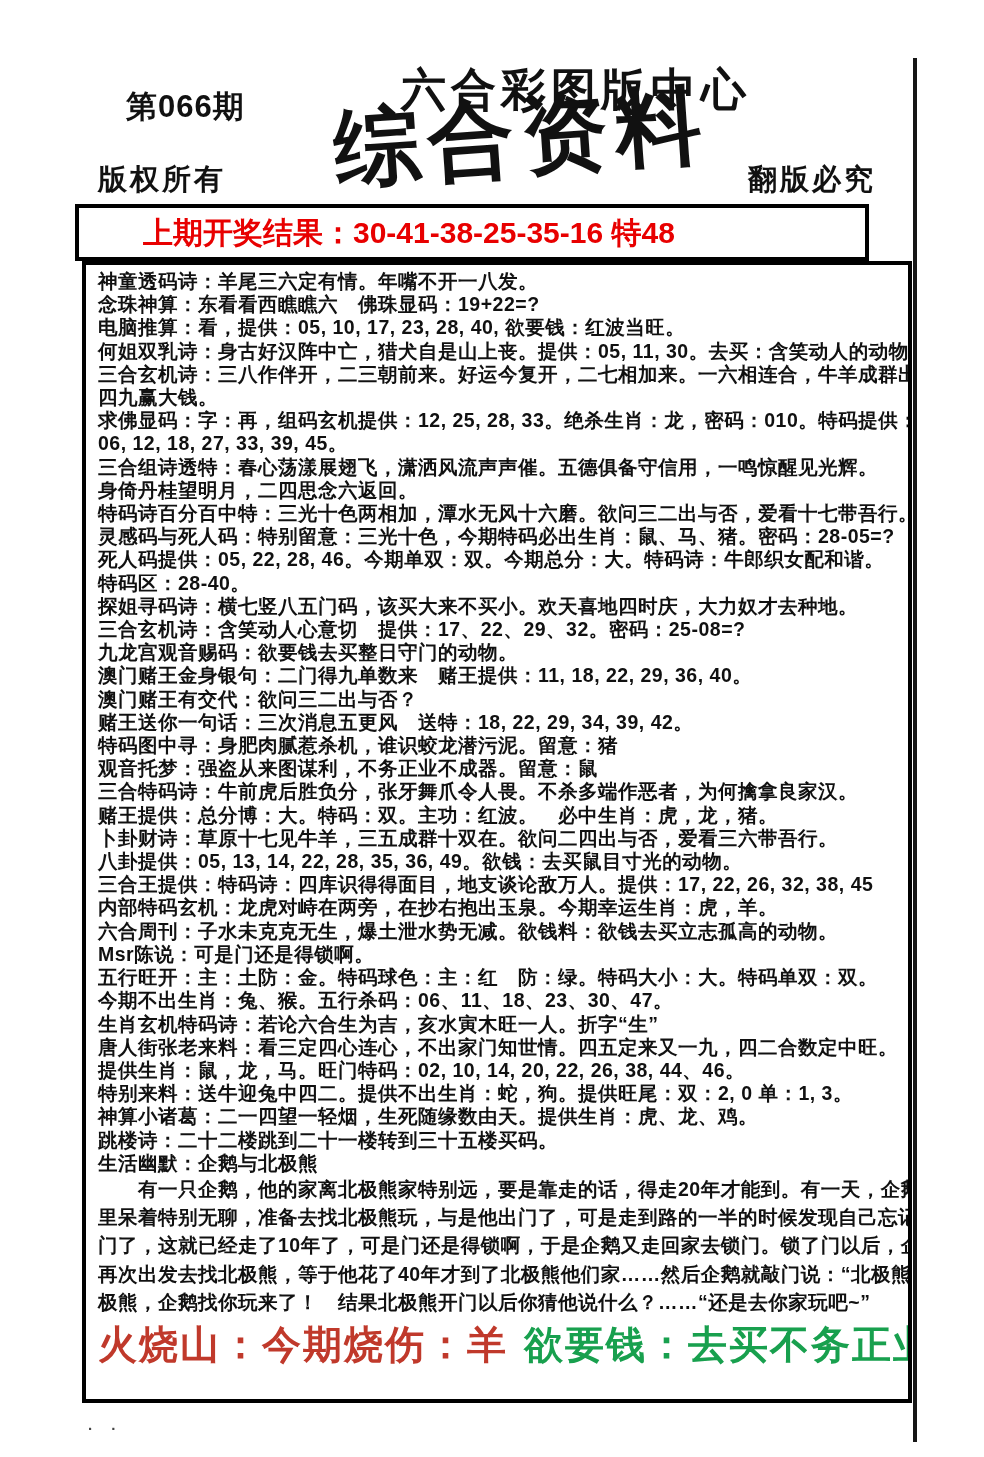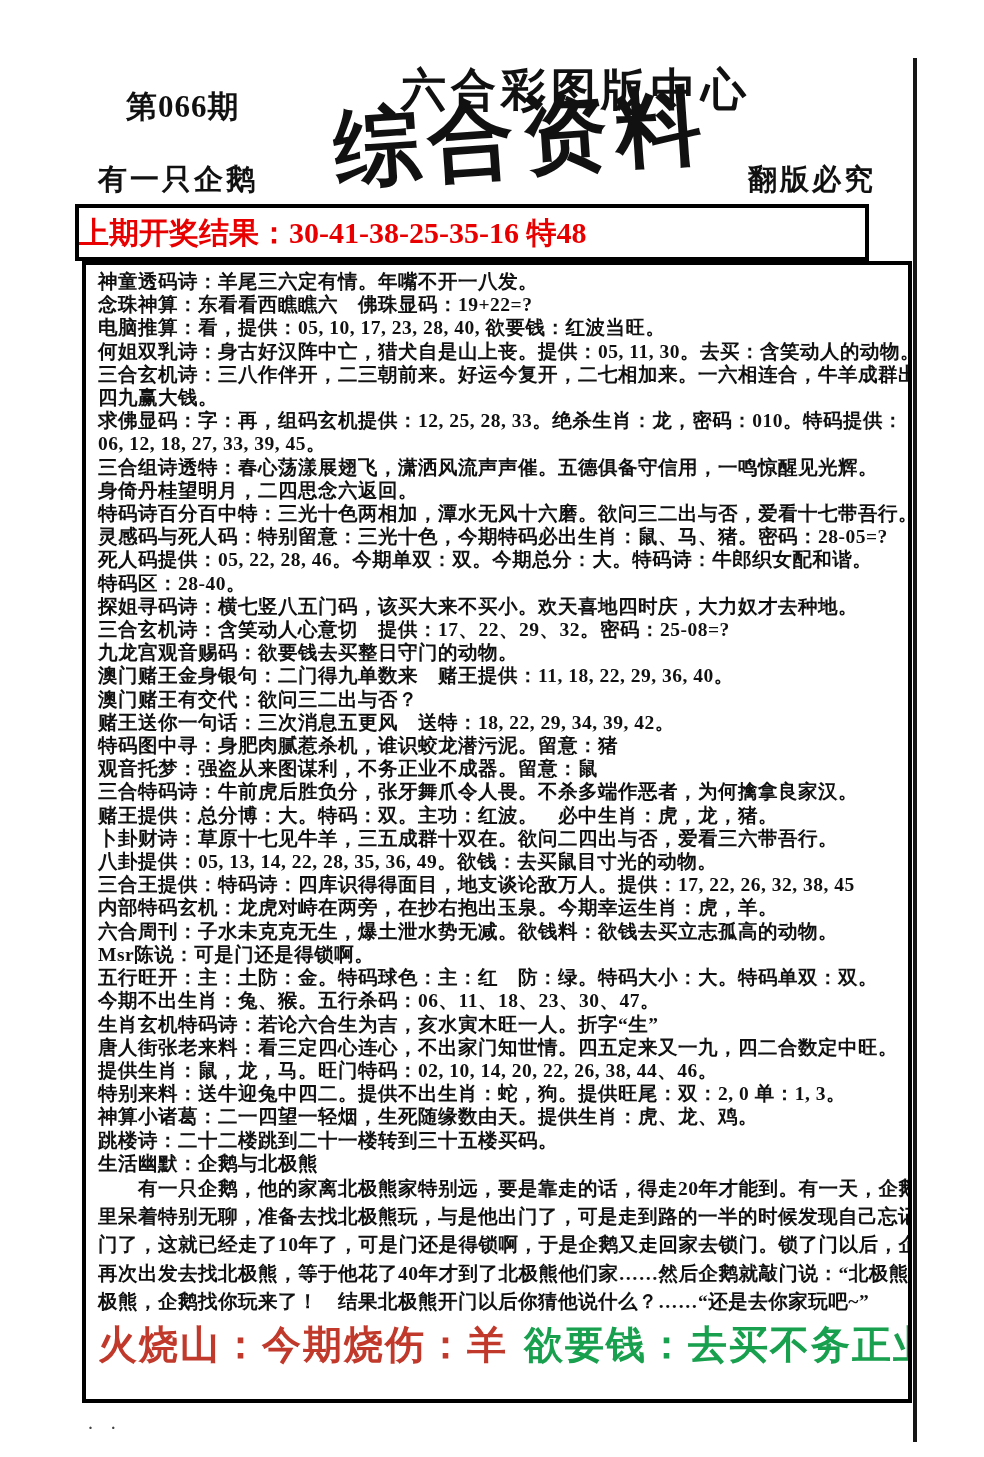--- a/index.html
+++ b/index.html
@@ -1,39 +1,39 @@
 <!DOCTYPE html>
 <html><head>
 <meta charset="utf-8">
 <style>
   html,body { margin:0; padding:0; background:#ffffff; }
   .page {
     position:relative; width:984px; height:1457px; background:#ffffff;
-    font-family:Liberation Serif, serif; color:#111;
+    font-family:Liberation Sans, sans-serif; color:#111;
     overflow:hidden;
     border-radius:7px;
   }
   .vrule { position:absolute; left:913px; top:58px; width:4px; height:1384px; background:#161616; }
 
   
   .issue { position:absolute; left:126px; top:86px; font-size:31px; font-weight:bold; letter-spacing:1px; }
   .site  { position:absolute; left:176px; top:60px; width:800px; text-align:center;
            font-size:45px; font-weight:900; letter-spacing:5px; }
   .bigtitle { position:absolute; left:338px; top:92px; font-size:86px; font-weight:900;
            letter-spacing:8px; transform:rotate(-4deg); transform-origin:left bottom; }
   .notice { position:absolute; top:160px; font-size:29px; font-weight:bold; letter-spacing:3px; }
   .notice.left  { left:98px; }
   .notice.right { left:748px; }
 
   
   .resultbox {
     position:absolute; left:75px; top:204px; width:794px; height:57px;
     border:4px solid #000; box-sizing:border-box;
     font-size:30px; font-weight:bold; color:#e80000;
-    line-height:49px; white-space:nowrap;
+    line-height:49px; padding-left:64px; white-space:nowrap;
   }
 
   
   .mainbox {
     position:absolute; left:82px; top:261px; width:830px; height:1142px;
     border:4px solid #000; box-sizing:border-box;
     padding:5px 6px 0 12px; overflow:hidden;
   }
   .lines .line {
     font-size:19.5px; font-weight:bold; line-height:23.2px; white-space:nowrap;
@@ -57,21 +57,21 @@
 <body>
 
 <div class="page">
 
   <div class="vrule"></div>
 
   <div>
     <div class="issue">第066期</div>
     <div class="site">六合彩图版中心</div>
     <div class="bigtitle">综合资料</div>
-    <div class="notice left">有一只企鹅</div>
+    <div class="notice left">版权所有</div>
     <div class="notice right">翻版必究</div>
   </div>
 
   <div class="resultbox">
     <span>上期开奖结果：30-41-38-25-35-16 特48</span>
   </div>
 
   <div class="mainbox">
     <div class="lines">
         <div class="line">神童透码诗：羊尾三六定有情。年嘴不开一八发。</div>

